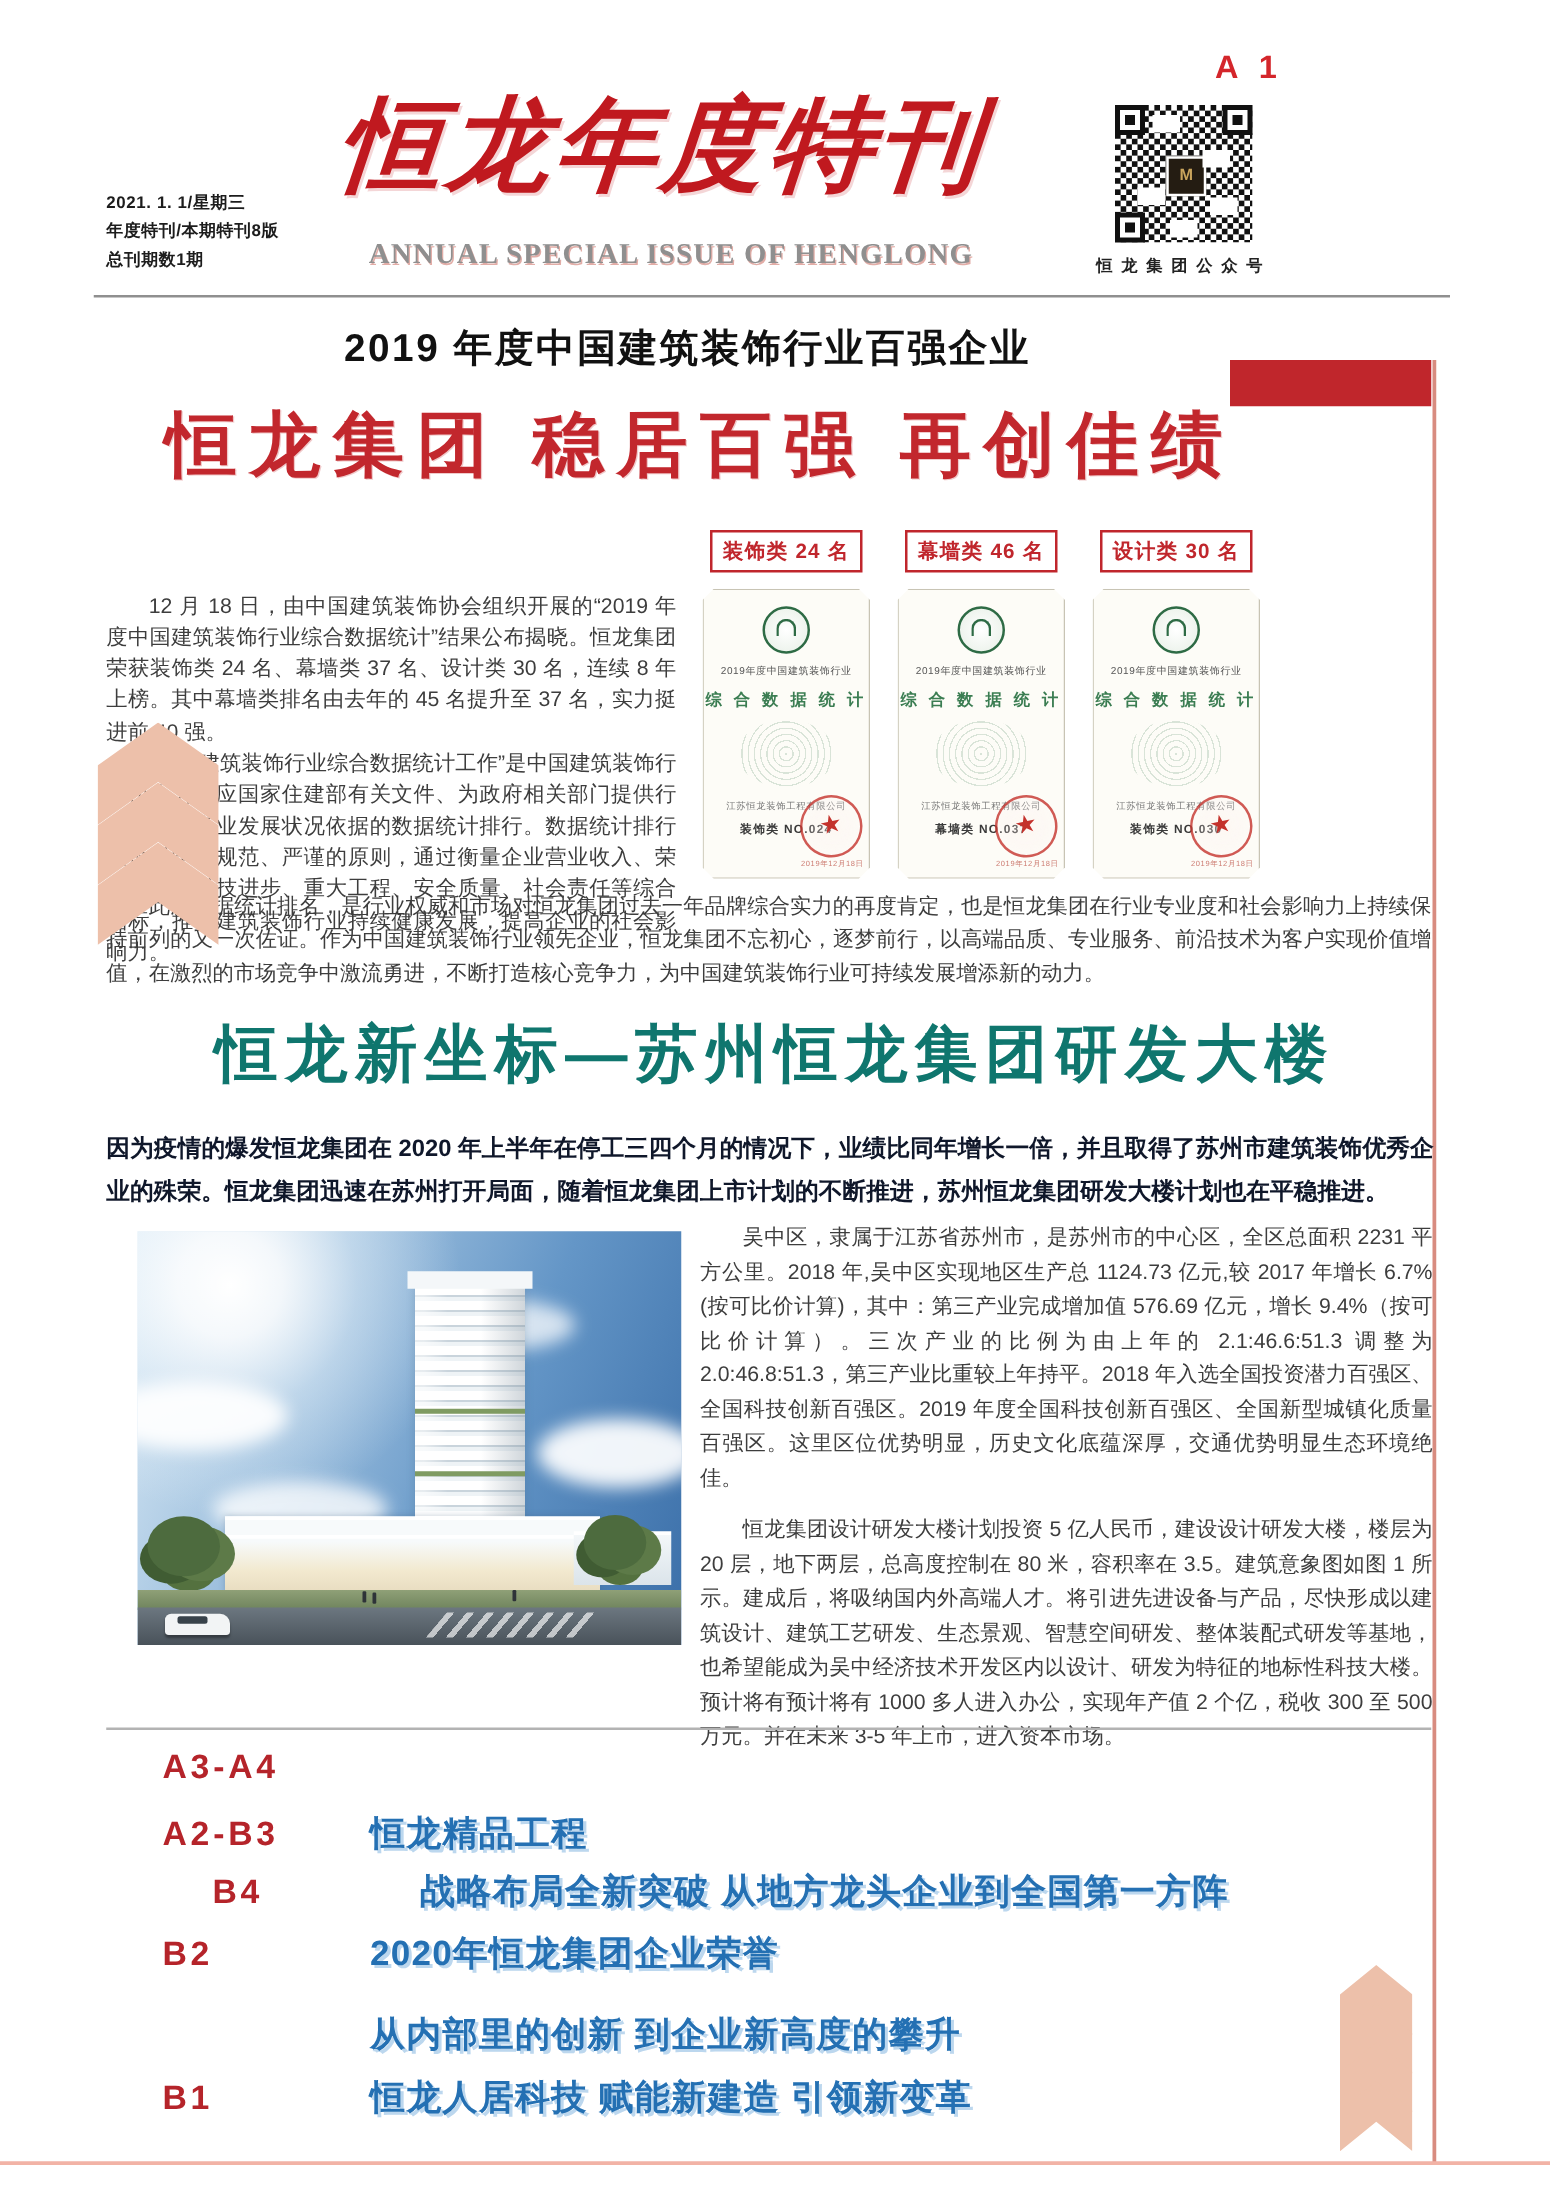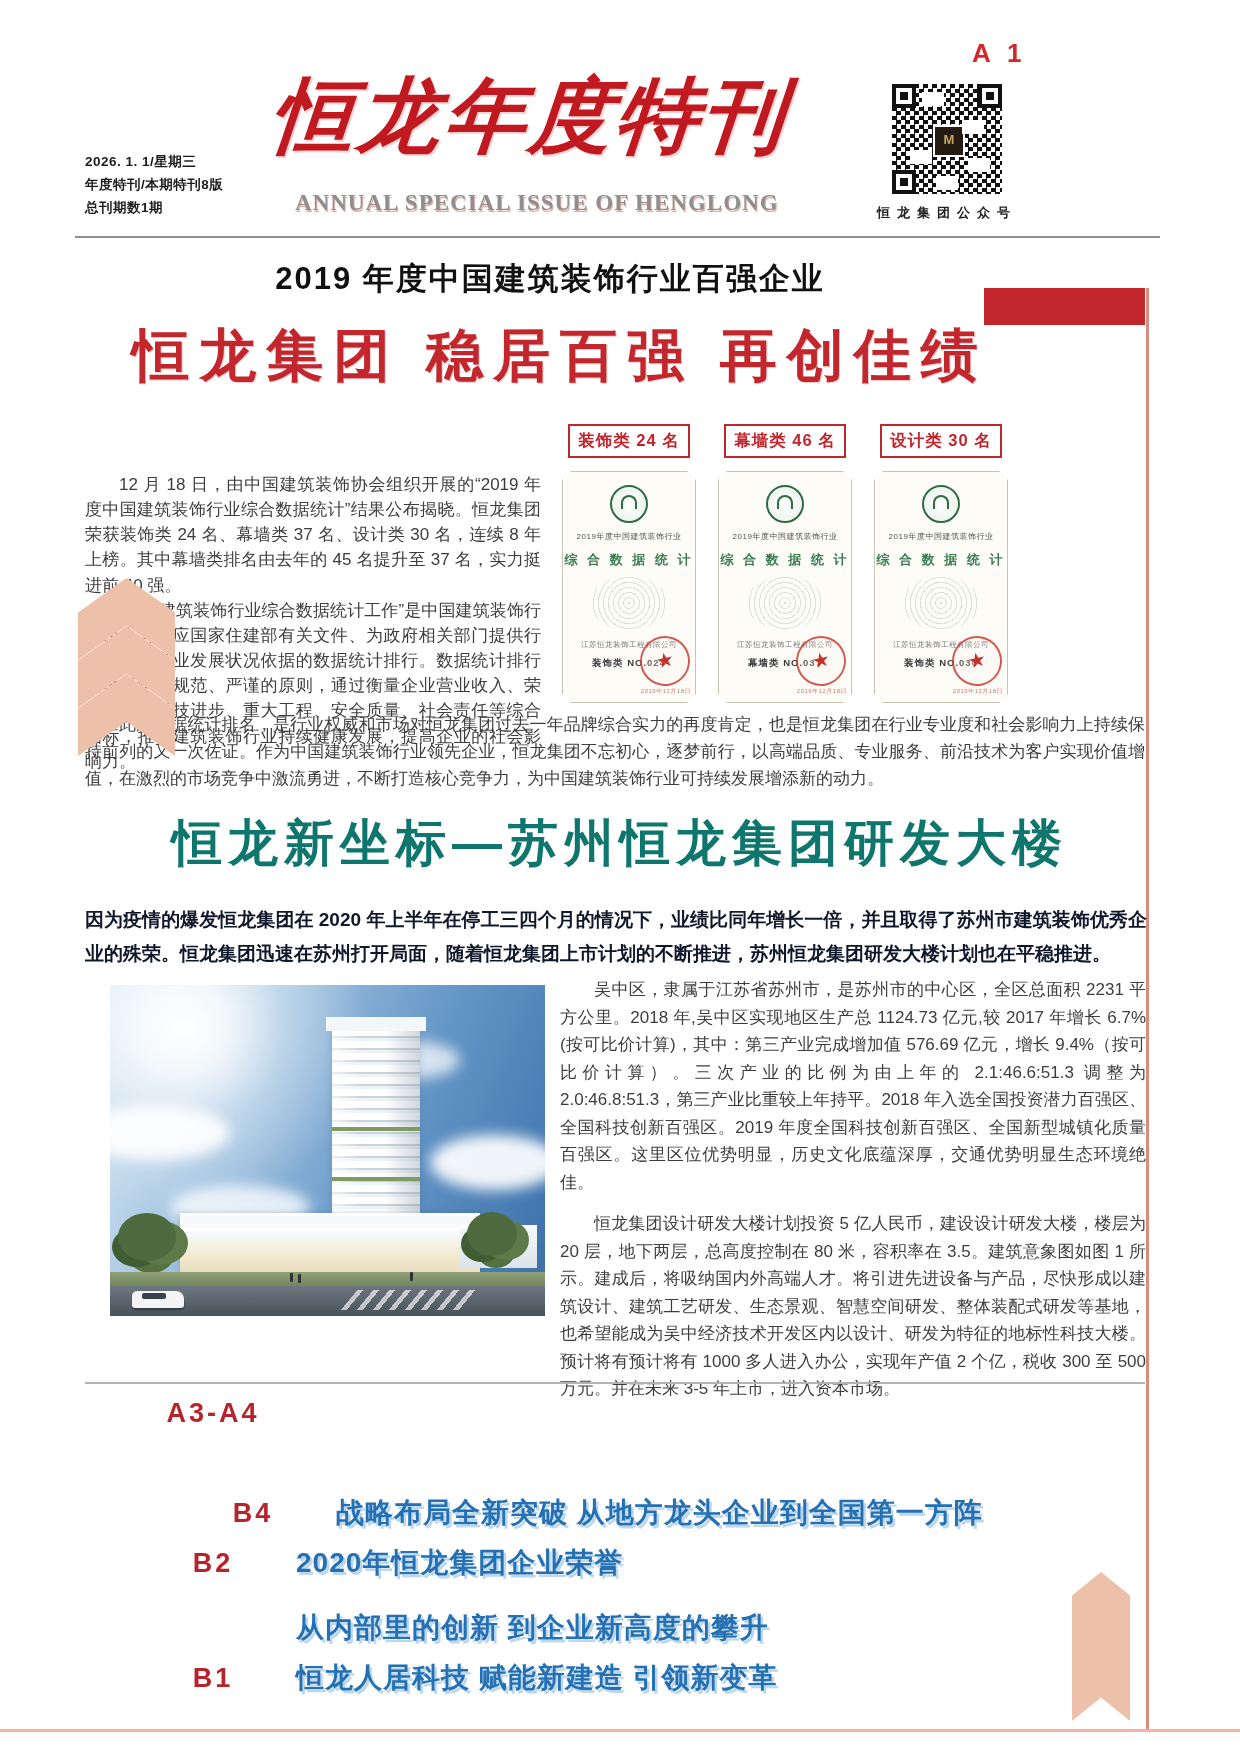--- a/index.html
+++ b/index.html
@@ -126,32 +126,32 @@
       background:repeating-linear-gradient(90deg,rgba(255,255,255,.65) 0 6px,transparent 6px 16px);}
   .car{position:absolute;left:22px;bottom:8px;width:52px;height:17px;border-radius:5px 8px 3px 3px;background:#f2f4f5;
       box-shadow:0 2px 2px rgba(0,0,0,.35);}
   .car:after{content:"";position:absolute;left:10px;top:2px;width:24px;height:6px;border-radius:2px;background:#38424a;}
   .person{position:absolute;width:3px;height:9px;background:#2e3338;border-radius:1px;}
   .p1{left:180px;bottom:34px;} .p2{left:188px;bottom:33px;} .p3{left:300px;bottom:35px;}
 
   
   .index{left:130px;top:1390px;width:1016px;height:320px;}
   .idx-row{position:absolute;left:0;display:flex;align-items:baseline;white-space:nowrap;}
-  .idx-code{width:166px;font-size:27px;font-weight:900;color:#b5242a;letter-spacing:3px;text-align:center;}
+  .idx-code{width:166px;font-size:27px;font-weight:900;color:#b5242a;letter-spacing:3px;}
   .idx-title{font-size:28px;font-weight:900;color:#2470b3;letter-spacing:1px;
       text-shadow:2.5px 2.5px 0 #bcd7ee;}
   .r0{top:8px;} .r1{top:58px;} .r2{top:104px;margin-left:40px;} .r3{top:154px;} .r4{top:219px;} .r5{top:269px;}
 </style>
 </head>
 <body>
 
 <div class="page">
 
   <div class="abs date-block">
-    <div>2026. 1. 1/星期三</div>
+    <div>2021. 1. 1/星期三</div>
     <div>年度特刊/本期特刊8版</div>
     <div>总刊期数1期</div>
   </div>
 
   <div class="abs brush-title">恒龙年度特刊</div>
   <div class="abs eng-subtitle">ANNUAL SPECIAL ISSUE OF HENGLONG</div>
   <div class="abs page-label">A 1</div>
 
   <div class="abs qr-wrap">
     <div class="qr">
@@ -263,20 +263,24 @@
     <p>吴中区，隶属于江苏省苏州市，是苏州市的中心区，全区总面积 2231 平方公里。2018 年,吴中区实现地区生产总 1124.73 亿元,较 2017 年增长 6.7%(按可比价计算)，其中：第三产业完成增加值 576.69 亿元，增长 9.4%（按可比价计算）。三次产业的比例为由上年的 2.1:46.6:51.3 调整为 2.0:46.8:51.3，第三产业比重较上年持平。2018 年入选全国投资潜力百强区、全国科技创新百强区。2019 年度全国科技创新百强区、全国新型城镇化质量百强区。这里区位优势明显，历史文化底蕴深厚，交通优势明显生态环境绝佳。</p>
     <p>恒龙集团设计研发大楼计划投资 5 亿人民币，建设设计研发大楼，楼层为 20 层，地下两层，总高度控制在 80 米，容积率在 3.5。建筑意象图如图 1 所示。建成后，将吸纳国内外高端人才。将引进先进设备与产品，尽快形成以建筑设计、建筑工艺研发、生态景观、智慧空间研发、整体装配式研发等基地，也希望能成为吴中经济技术开发区内以设计、研发为特征的地标性科技大楼。预计将有预计将有 1000 多人进入办公，实现年产值 2 个亿，税收 300 至 500 万元。并在未来 3-5 年上市，进入资本市场。</p>
   </div>
 
   <div class="abs mid-rule"></div>
 
   <div class="abs index">
     <div class="idx-row r0">
       <span class="idx-code">A3-A4</span>
     </div>
+    <div class="idx-row r1">
+      <span class="idx-code">A2-B3</span>
+      <span class="idx-title">恒龙精品工程</span>
+    </div>
     <div class="idx-row r2">
       <span class="idx-code">B4</span>
       <span class="idx-title">战略布局全新突破 从地方龙头企业到全国第一方阵</span>
     </div>
     <div class="idx-row r3">
       <span class="idx-code">B2</span>
       <span class="idx-title">2020年恒龙集团企业荣誉</span>
     </div>
     <div class="idx-row r4">
       <span class="idx-code"></span>

